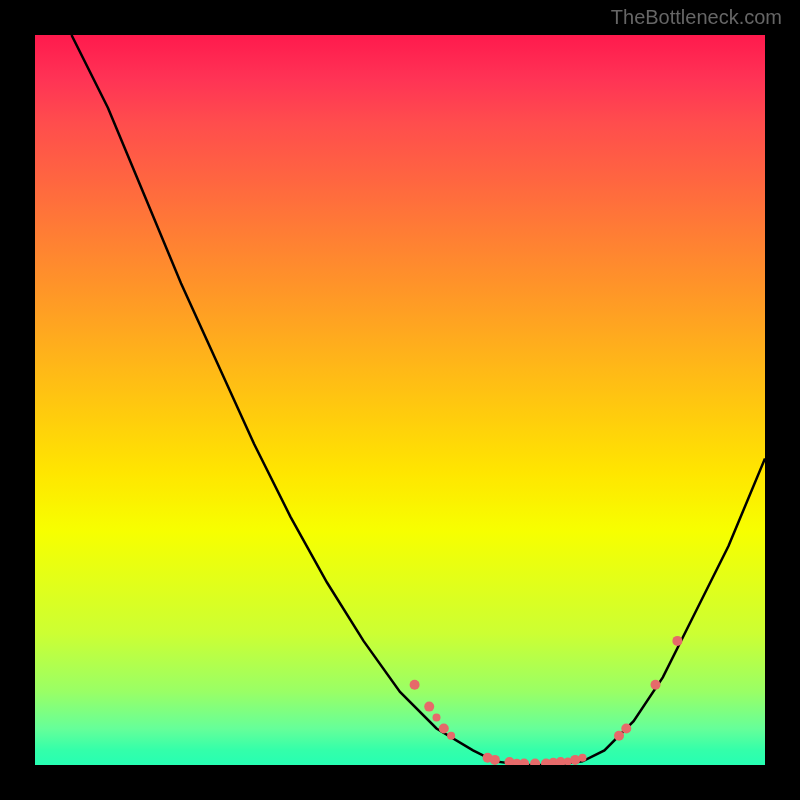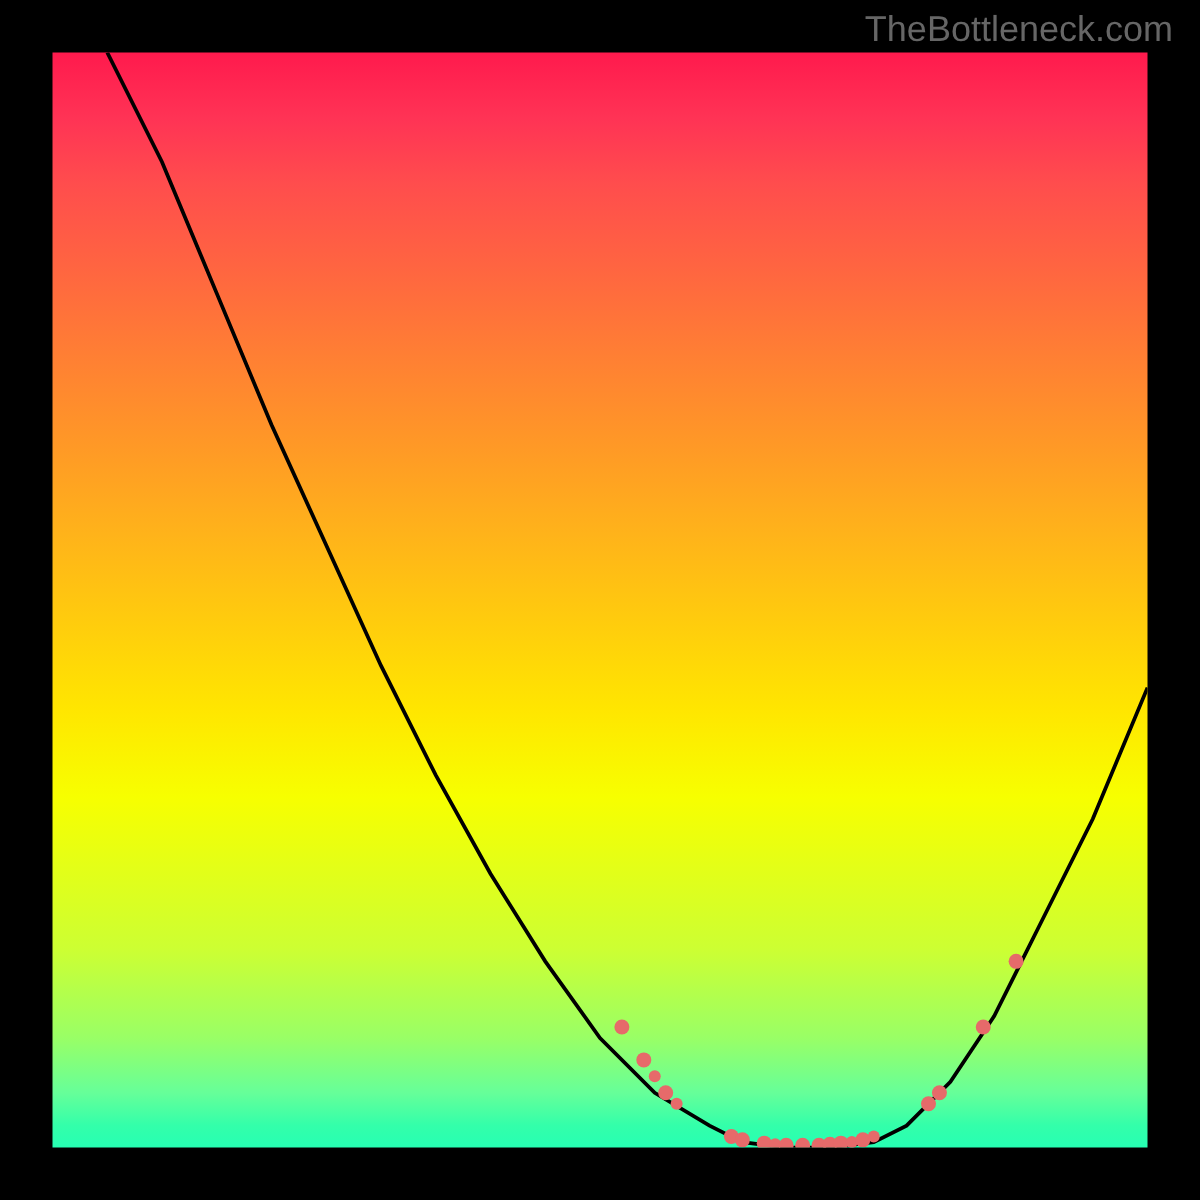--- a/index.html
+++ b/index.html
@@ -9,21 +9,21 @@
     background: #000;
     position: relative;
     overflow: hidden;
     font-family: Arial, sans-serif;
   }
   .watermark {
     position: absolute;
     top: 6px;
     right: 18px;
     color: #666;
-    font-size: 24px;
+    font-size: 20px;
     font-weight: 500;
     z-index: 10;
   }
   .plot-area {
     position: absolute;
     left: 35px;
     top: 35px;
     width: 730px;
     height: 730px;
     background: linear-gradient(to bottom,

